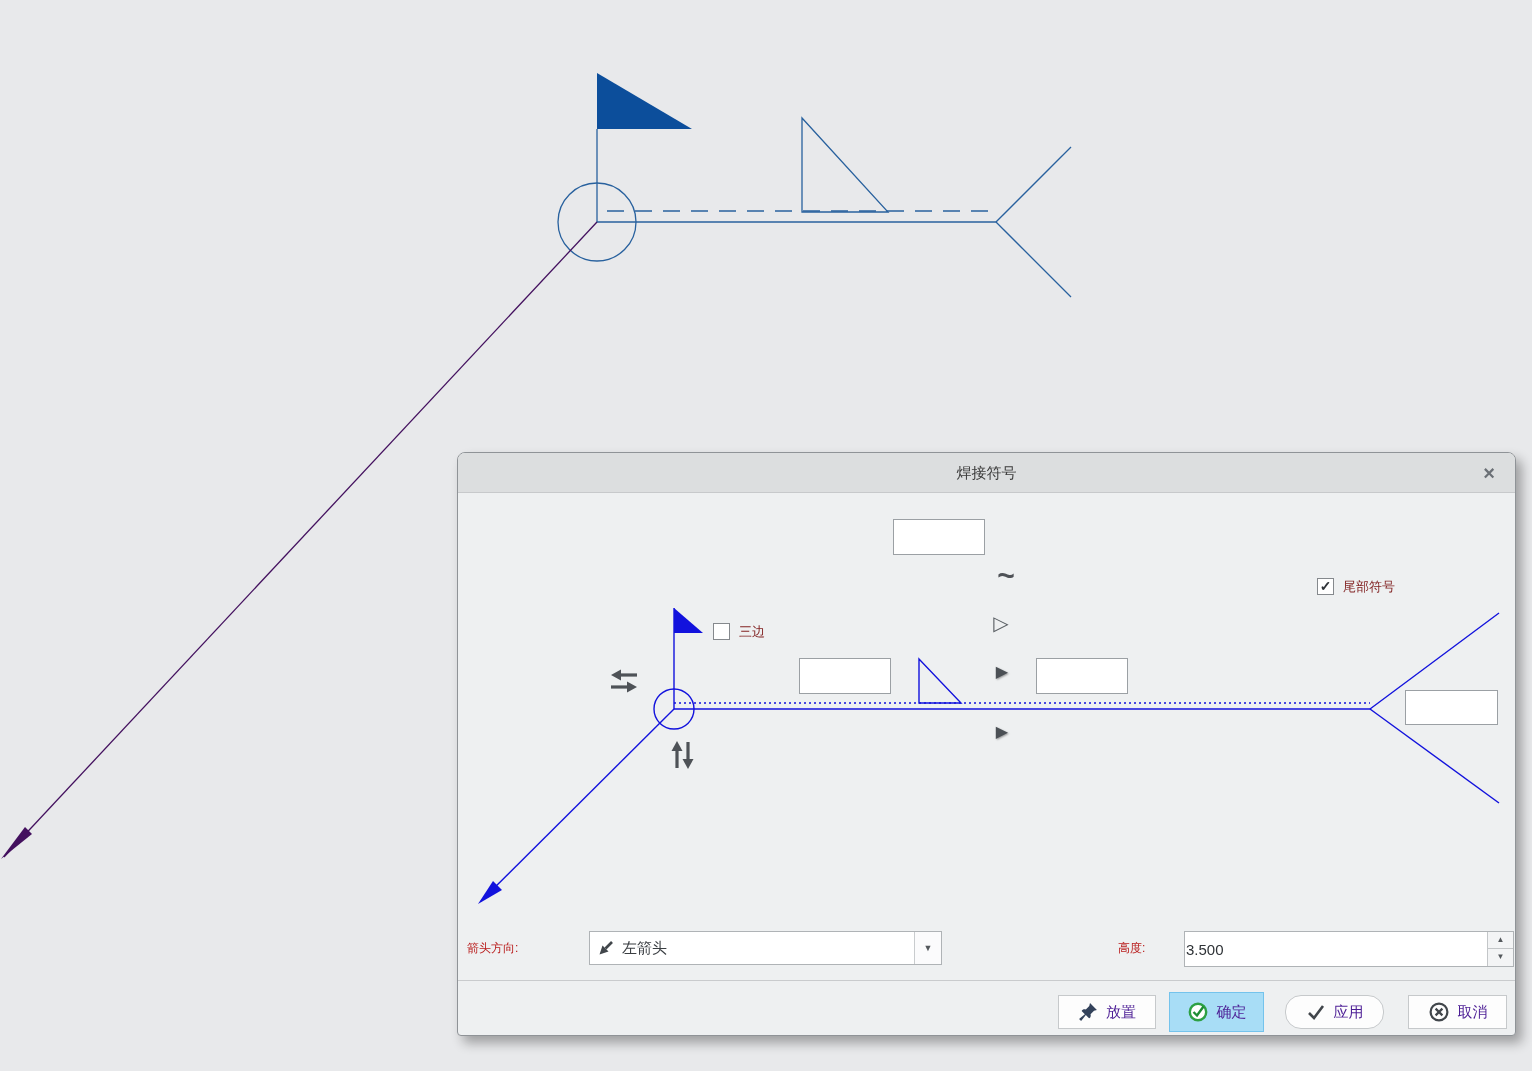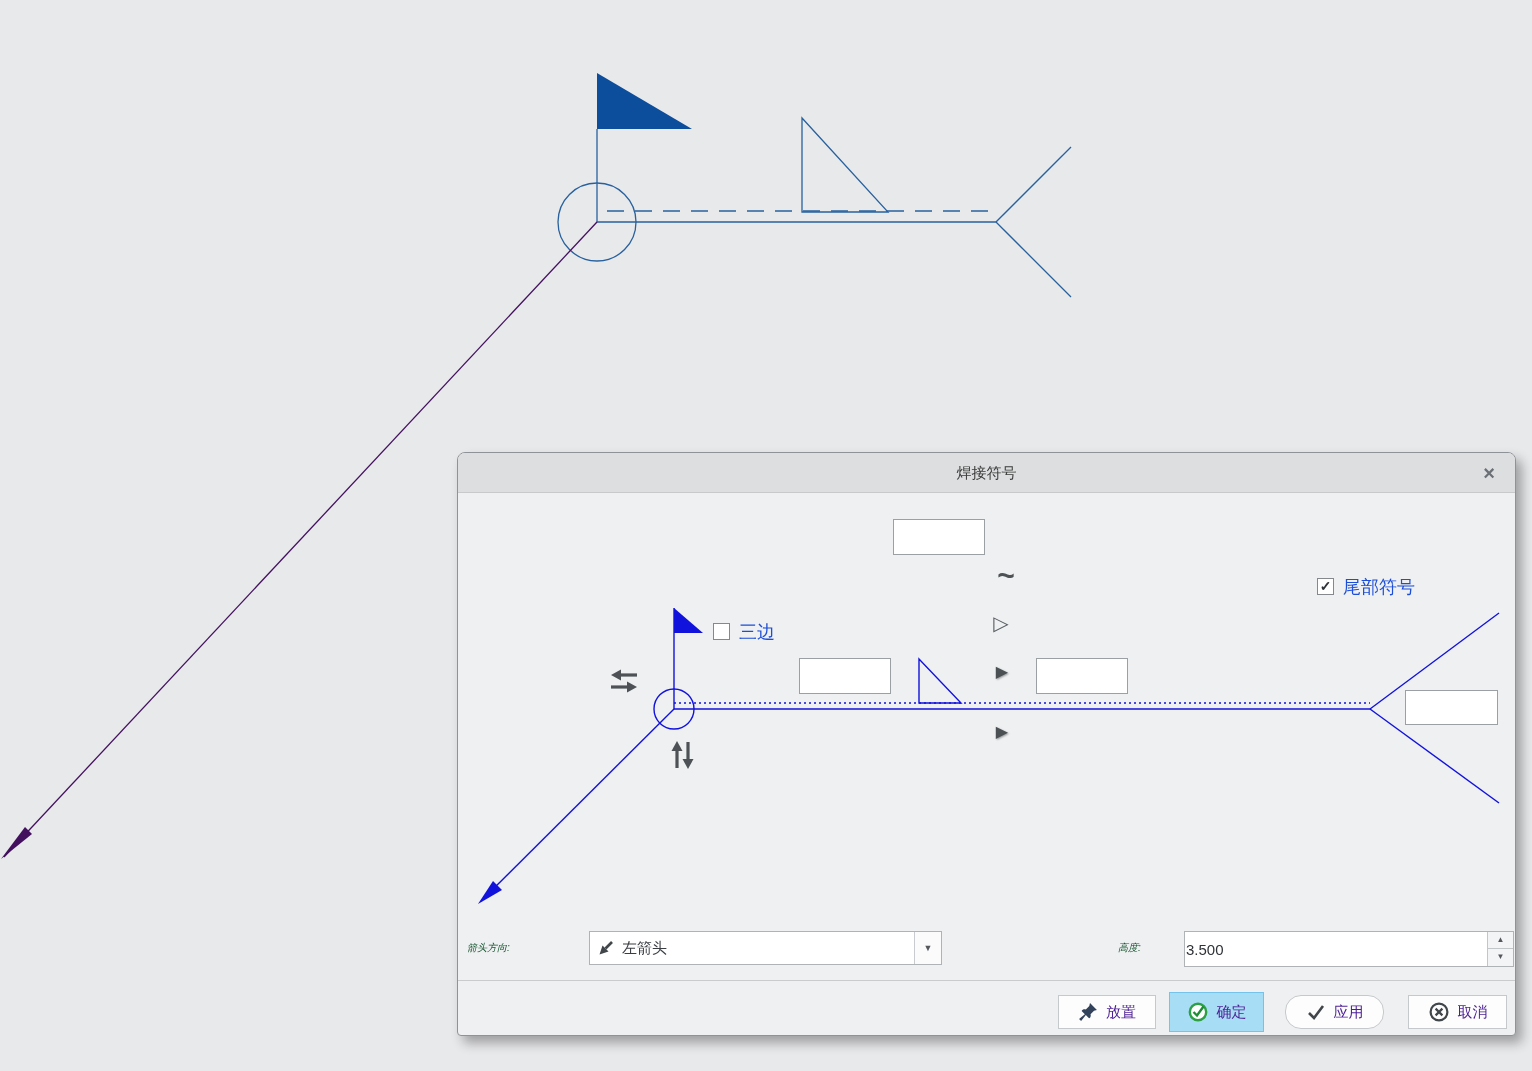--- a/index.html
+++ b/index.html
@@ -36,29 +36,29 @@
 
   .box-input {
     position:absolute; background:#ffffff; border:1px solid #9ba0a4;
     font-size:14px; color:#333; padding:0 5px; outline:none;
   }
   .checkbox {
     position:absolute; width:17px; height:17px; background:#fff;
     border:1.5px solid #85898d; text-align:center;
   }
   .checkbox .check { font-size:14px; font-weight:bold; color:#2f3338; line-height:15px; display:block; }
-  .cb-label { position:absolute; font-size:18px; color:#1d4ed8; line-height:18px; }
+  .cb-label { position:absolute; font-size:13px; color:#7f1d1d; line-height:18px; }
 
   .sym { position:absolute; color:#4e5257; text-align:center; cursor:default; }
   .sym.tilde { font-size:30px; line-height:30px; font-weight:bold; }
   .sym.tri-outline { font-size:20px; line-height:20px; color:#5a5f64; }
   .sym.tri-filled { font-size:16px; line-height:16px; color:#4b5055; text-shadow:1px 1px 2px rgba(0,0,0,0.35); }
   .icon-btn { position:absolute; cursor:default; }
 
-  .field-label { position:absolute; font-size:10px; color:#14532d; line-height:22px;font-style:italic; }
+  .field-label { position:absolute; font-size:12px; color:#b91c1c; line-height:22px; }
 
   .dropdown {
     position:absolute; left:131px; top:478px; width:353px; height:34px;
     background:#fff; border:1px solid #afb3b6; display:flex; align-items:center;
   }
   .dropdown .dd-icon { width:32px; display:flex; justify-content:center; }
   .dropdown .dd-text { flex:1; font-size:15px; color:#3a3e42; }
   .dropdown .dd-caret {
     width:27px; align-self:stretch; border-left:1px solid #c9ccce;
     background:#fbfbfc; display:flex; align-items:center; justify-content:center;

